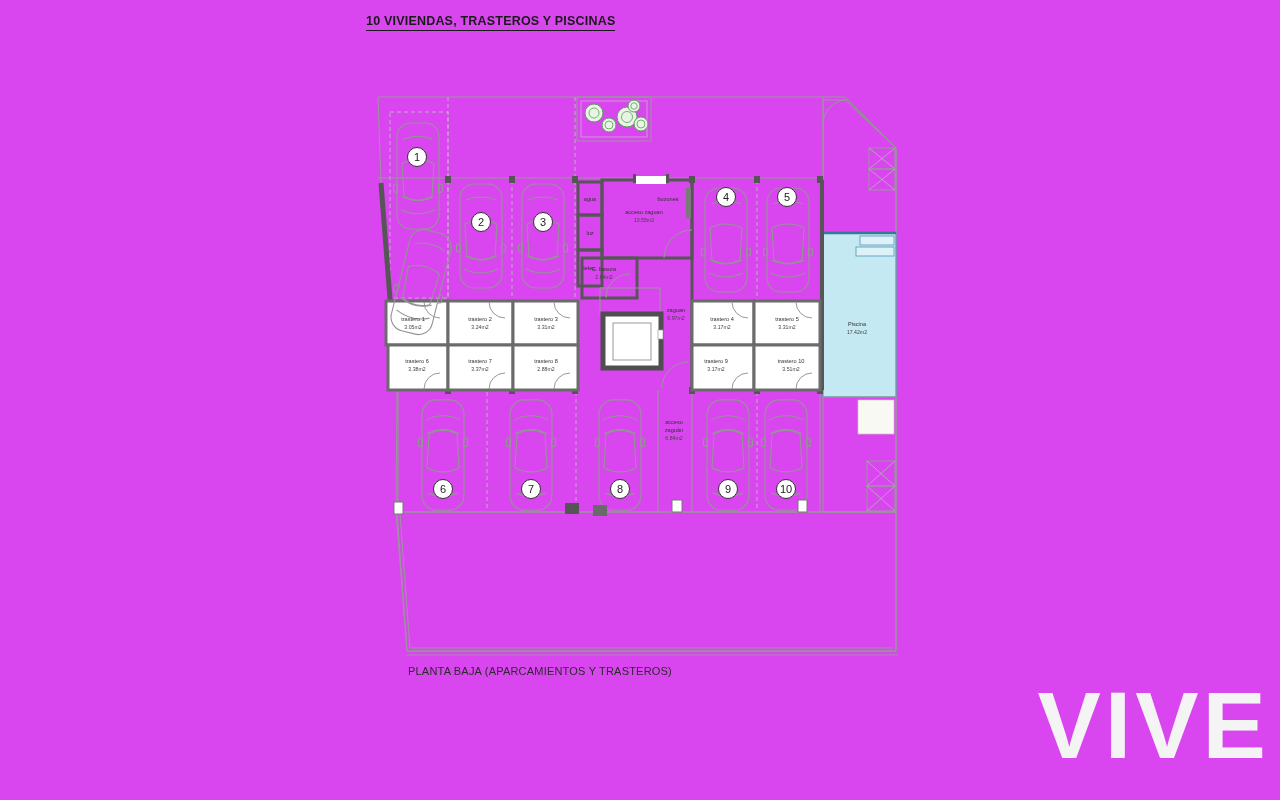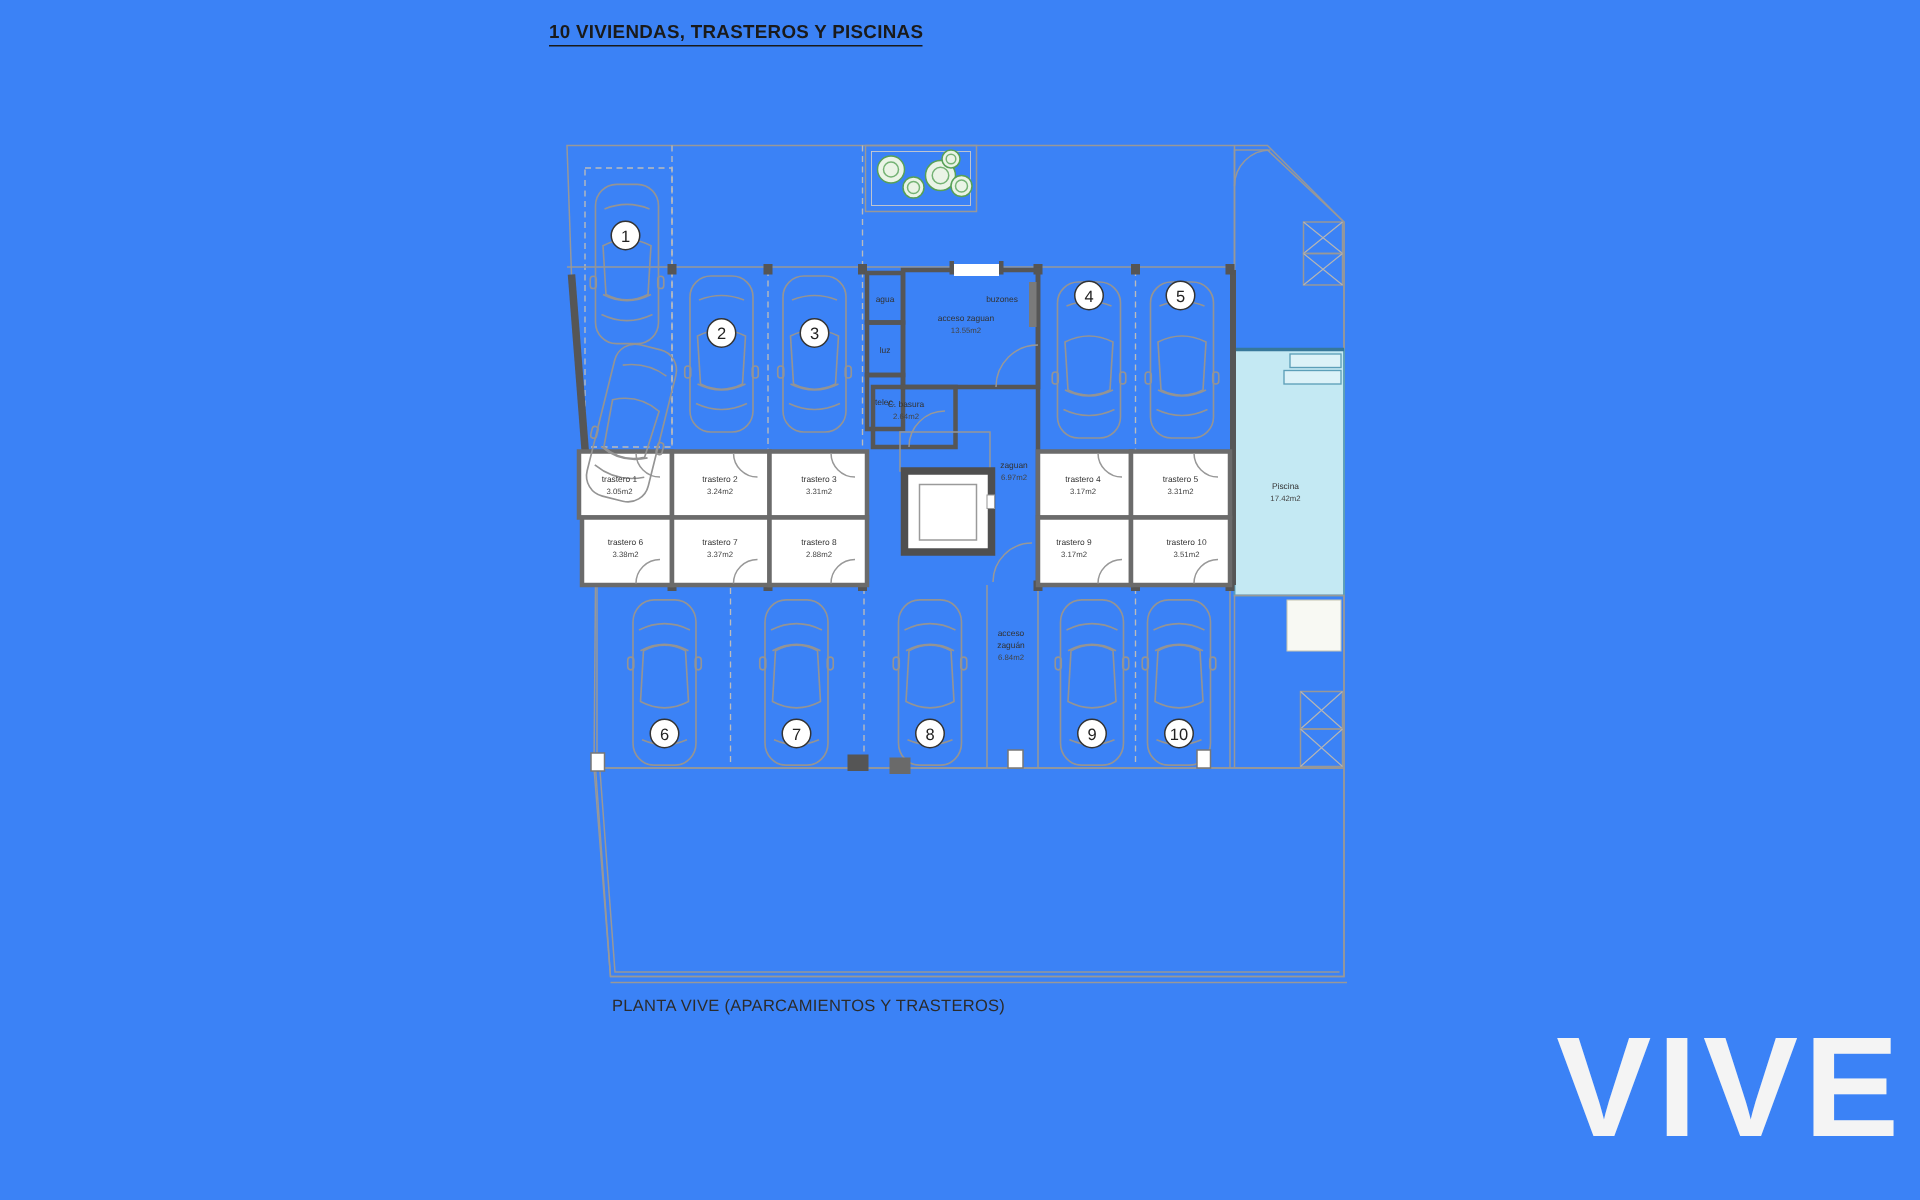--- a/index.html
+++ b/index.html
@@ -1,16 +1,16 @@
 <!DOCTYPE html>
 <html><head>
 <meta charset="utf-8">
 <style>
   html,body{margin:0;padding:0;background:#fff;}
-  #page{position:relative;width:1280px;height:800px;background:#3b82f6;overflow:hidden;
+  #page{position:relative;width:1280px;height:800px;background:#d946ef;overflow:hidden;
         font-family:"Liberation Sans",sans-serif;}
   #plan-title{position:absolute;left:366px;top:14px;font-size:12.5px;font-weight:bold;
         color:#1a1a1a;border-bottom:1.5px solid #1a1a1a;padding-bottom:2px;letter-spacing:.2px;}
   #plan-caption{position:absolute;left:408px;top:665px;font-size:11px;color:#2b2b2b;letter-spacing:.2px;}
   #watermark{position:absolute;right:10px;bottom:20px;font-size:95px;font-weight:bold;
         color:#f4f4f4;letter-spacing:4px;user-select:none;}
   svg text{font-family:"Liberation Sans",sans-serif;fill:#333;}
   .rm{font-size:5.6px;text-anchor:middle;}
   .rm2{font-size:5.2px;text-anchor:middle;fill:#444;}
   .num{font-size:11px;text-anchor:middle;fill:#222;}
@@ -298,15 +298,15 @@
 
     <g>
       <rect x="394" y="502" width="9" height="12" fill="#fff" stroke="#777" stroke-width="1"></rect>
       <rect x="565" y="503" width="14" height="11" fill="#555"></rect>
       <rect x="593" y="505" width="14" height="11" fill="#6a6a6a"></rect>
       <rect x="672" y="500" width="10" height="12" fill="#fff" stroke="#777" stroke-width="1"></rect>
       <rect x="798" y="500" width="9" height="12" fill="#fff" stroke="#777" stroke-width="1"></rect>
     </g>
   </svg>
 
-  <div id="plan-caption">PLANTA VIVE (APARCAMIENTOS Y TRASTEROS)</div>
+  <div id="plan-caption">PLANTA BAJA (APARCAMIENTOS Y TRASTEROS)</div>
   <div id="watermark">VIVE</div>
 </div>
 
 </body></html>

